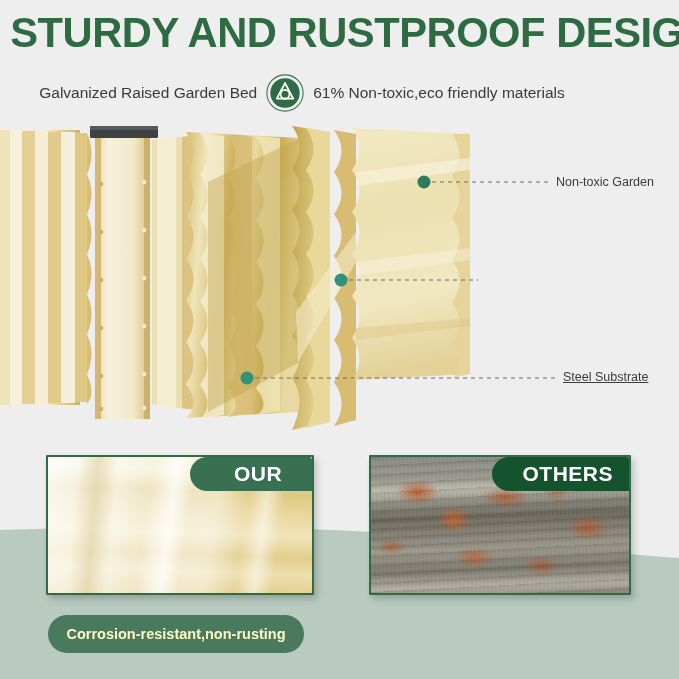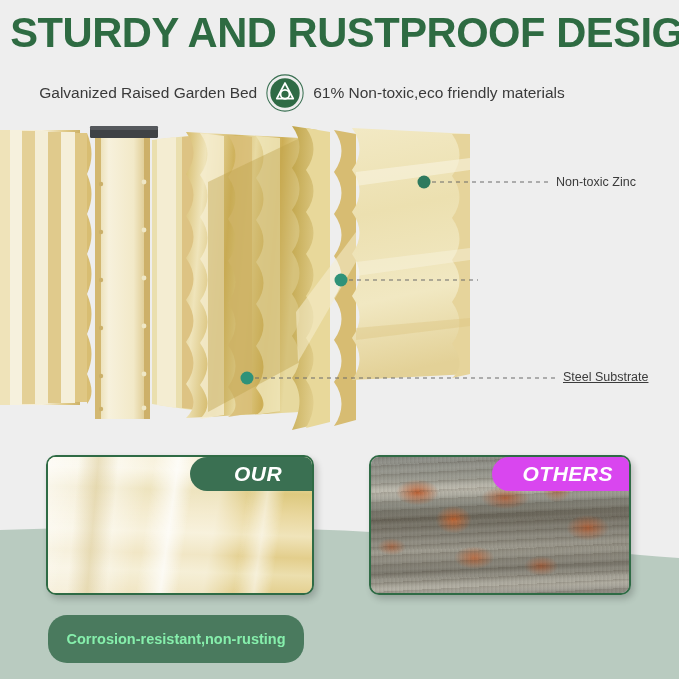--- a/index.html
+++ b/index.html
@@ -62,24 +62,23 @@
 
   
   .compare-card { position:absolute; top:455px; }
   #card-our   { left:46px;  width:268px; }
   #card-other { left:369px; width:262px; }
 
   .photo-frame {
     position:relative;
     height:140px;
     border:2px solid #2f6b45;
-    border-radius:10px;
+    border-radius:1px;
     overflow:hidden;
     box-shadow:3px 4px 7px rgba(0,0,0,0.20);
-    font-style:italic;
   }
   #photo-our  { width:268px; }
   #photo-other{ width:262px; }
 
   .metal-swatch {
     position:absolute; inset:0;
     background:
       linear-gradient(104deg, rgba(255,255,255,0.55) 0%, rgba(255,255,255,0) 14%),
       linear-gradient(100deg, rgba(255,255,255,0.40) 26%, rgba(255,255,255,0) 36%),
       linear-gradient(100deg, rgba(255,255,255,0.50) 62%, rgba(255,255,255,0) 74%),
@@ -141,28 +140,28 @@
     background:#3a7052;
     border-bottom-left-radius:17px;
     border-top-left-radius:17px;
     border-top-right-radius:6px;
     color:#ffffff;
     font-size:21px; font-weight:bold;
     letter-spacing:0.5px;
     z-index:2;
   }
   #badge-our   { min-width:122px; border-top-right-radius:3px; }
-  #badge-other { min-width:126px; background:#d946ef; border-top-right-radius:3px; }
+  #badge-other { min-width:126px; background:#14532d; border-top-right-radius:3px; }
 
   .caption-pill {
     margin-top:20px;
-    height:48px;
+    height:38px;
     border-radius:19px;
     display:flex; align-items:center; justify-content:center;
-    color:#86efac;
+    color:#fef9c3;
     font-size:14.5px; font-weight:bold;
   }
   #caption-our   { background:#4a7a5e; width:256px; margin-left:2px; }
   #caption-other { background:#41795c; width:262px; }
 </style>
 </head>
 <body>
 
 <div id="page">
 
@@ -337,21 +336,21 @@
 
         <line x1="341" y1="168" x2="478" y2="168" stroke="#6a6a6a" stroke-width="1.1" stroke-dasharray="4,4"></line>
         <circle cx="341" cy="168" r="6.5" fill="#2f9279"></circle>
 
         <line x1="247" y1="266" x2="556" y2="266" stroke="#6a6a6a" stroke-width="1.1" stroke-dasharray="4,4"></line>
         <circle cx="247" cy="266" r="6.5" fill="#2f9279"></circle>
       </g>
     </svg>
   </div>
 
-  <div class="callout-label" id="label-paint">Non-toxic Zinc</div>
+  <div class="callout-label" id="label-paint">Non-toxic Garden</div>
   <div class="callout-label" id="label-steel">Steel Substrate</div>
 
   <div id="sage-band">
     <svg viewBox="0 0 679 179" xmlns="http://www.w3.org/2000/svg" preserveAspectRatio="none">
       <path d="M0,30 C150,24 300,26 430,36 C520,43 600,52 679,58 L679,179 L0,179 Z" fill="#b9cbc0"></path>
     </svg>
   </div>
 
   <div class="compare-card" id="card-our">
     <div class="photo-frame" id="photo-our">

